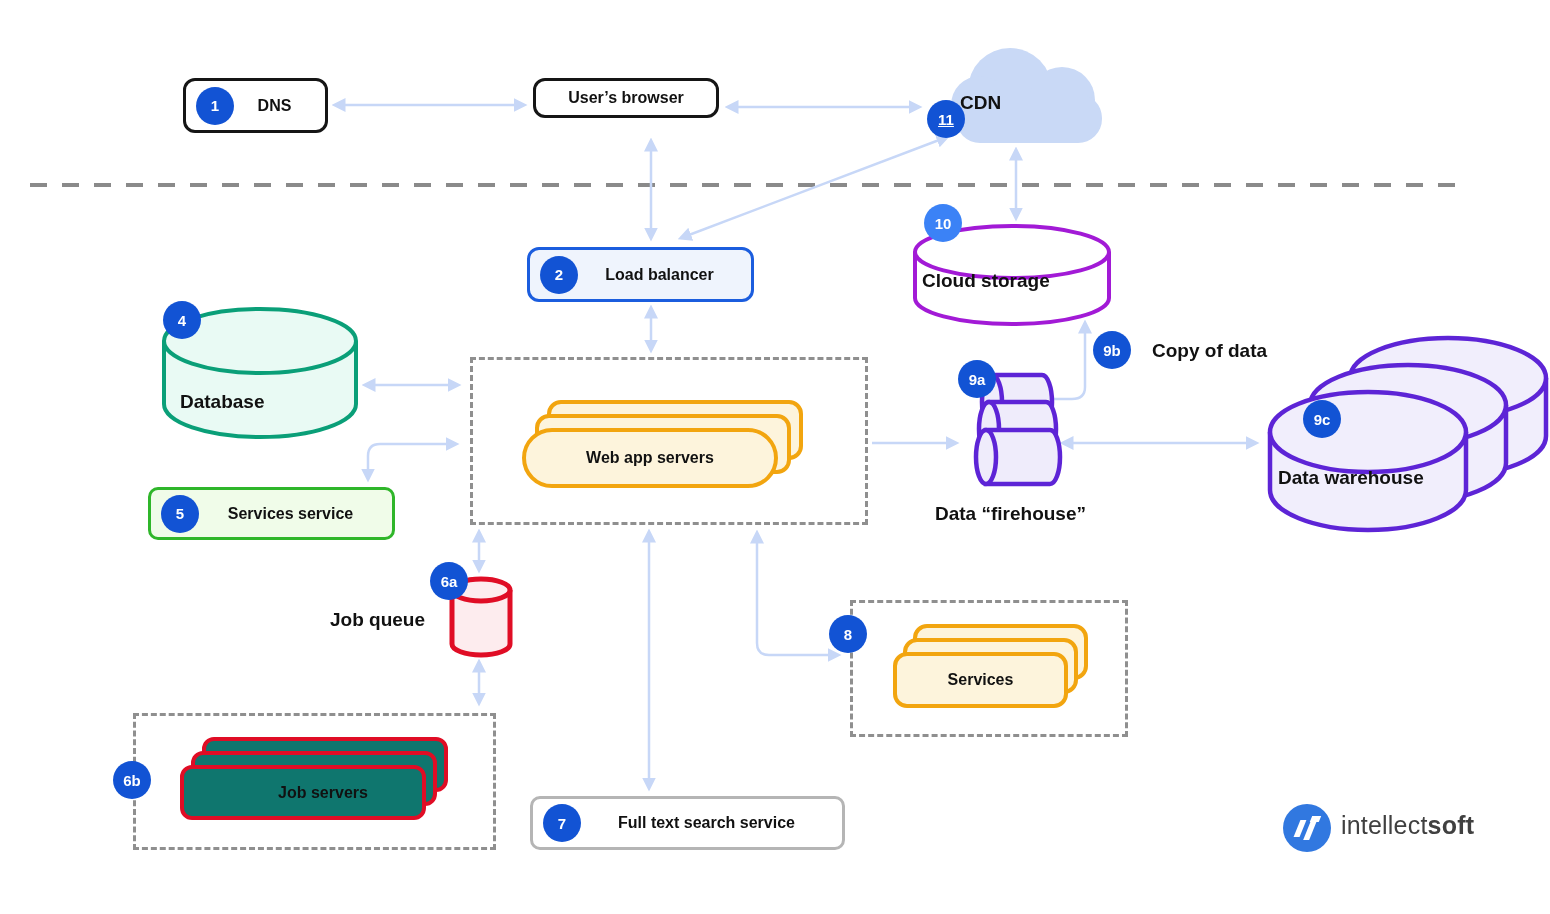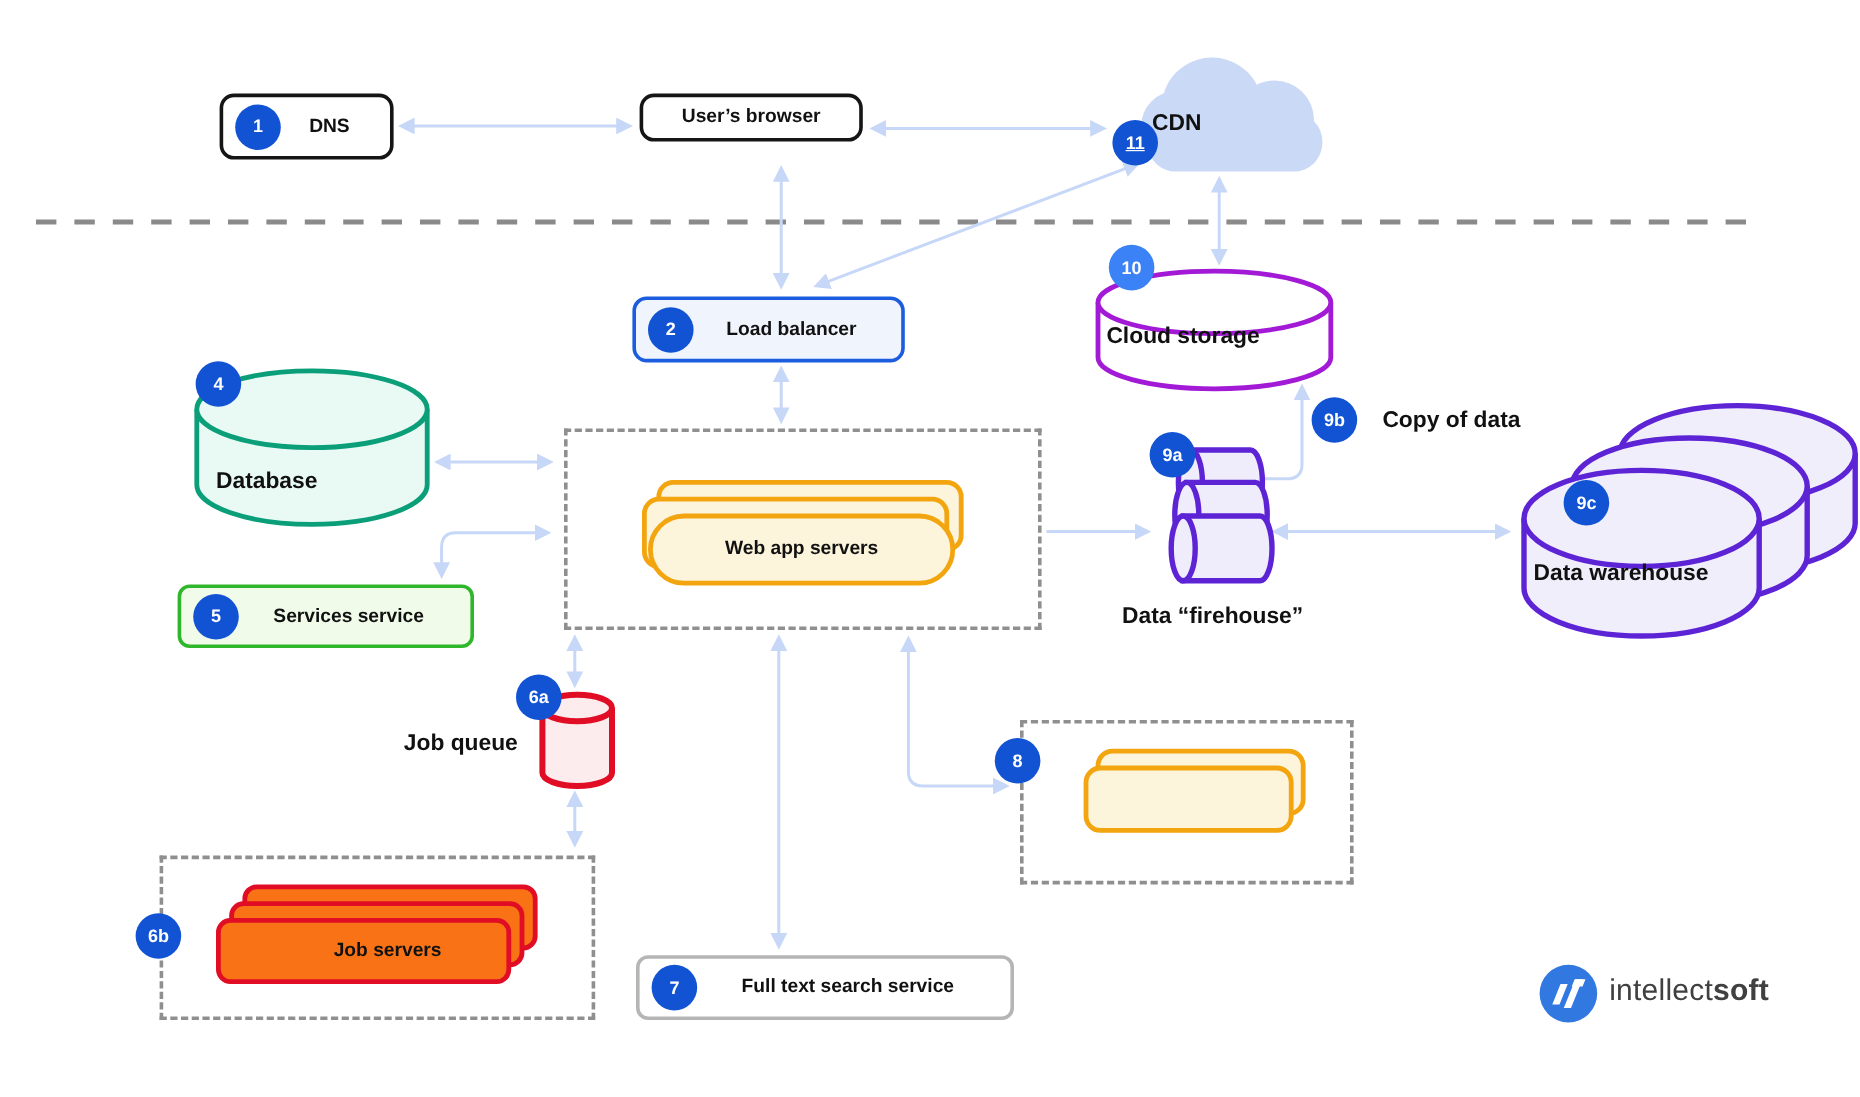--- a/index.html
+++ b/index.html
@@ -24,26 +24,26 @@
   .badge{position:absolute;z-index:6;}
   .badge.light{background:#3b82f6;}
   .dashed-box{
     position:absolute;border:3px dashed #8f8f8f;box-sizing:border-box;z-index:1;background:transparent;
   }
   .stack-card{
     position:absolute;box-sizing:border-box;border-radius:14px;border:4px solid;z-index:2;
     display:flex;align-items:center;justify-content:center;
   }
   .stack-card.orange{border-color:#f2a50f;background:#fdf4dc;}
-  .stack-card.red{border-color:#e00d25;background:#f97316;padding-left:40px;}
+  .stack-card.red{border-color:#e00d25;background:#0f766e;padding-left:40px;}
   .free-label{
     position:absolute;font-weight:700;font-size:19px;color:#111;z-index:3;white-space:nowrap;
   }
   .center{text-align:left;}
-  .right{text-align:center;}
+  .right{text-align:left;}
   
   #logo-circle{
     position:absolute;left:1283px;top:804px;width:48px;height:48px;border-radius:50%;
     background:#3178e0;z-index:4;overflow:hidden;
   }
   #logo-circle .g1,#logo-circle .g2,#logo-circle .g2s{position:absolute;background:#fff;}
   #logo-circle .g1{width:6px;height:17px;left:14px;top:16px;transform:skewX(-22deg);}
   #logo-circle .g2{width:6px;height:24px;left:25px;top:12px;transform:skewX(-22deg);}
   #logo-circle .g2s{width:9px;height:6px;left:28px;top:12px;transform:skewX(-22deg);}
   #logo-text{
@@ -160,32 +160,35 @@
     <span class="node-label">Services service</span>
   </div>
 
   <div class="node-box" style="left:530px;top:796px;width:315px;height:54px;border-color:#b5b5b5;border-radius:10px;">
     <span class="badge-inline">7</span>
     <span class="node-label">Full text search service</span>
   </div>
 
   <div class="stack-card orange" style="left:547px;top:400px;width:256px;height:60px;"></div>
   <div class="stack-card orange" style="left:535px;top:414px;width:256px;height:60px;"></div>
-  <div class="stack-card orange" style="left:540px;top:428px;width:256px;height:60px;border-radius:30px;">
+  <div class="stack-card orange" style="left:522px;top:428px;width:256px;height:60px;border-radius:30px;">
     <span class="node-label">Web app servers</span>
   </div>
 
   <div class="stack-card red" style="left:202px;top:737px;width:246px;height:55px;border-radius:12px;"></div>
   <div class="stack-card red" style="left:191px;top:751px;width:246px;height:55px;border-radius:12px;"></div>
   <div class="stack-card red" style="left:180px;top:765px;width:246px;height:55px;border-radius:12px;">
     <span class="node-label">Job servers</span>
   </div>
 
   <div class="stack-card orange" style="left:913px;top:624px;width:175px;height:56px;"></div>
   <div class="stack-card orange" style="left:903px;top:638px;width:175px;height:56px;"></div>
+  <div class="stack-card orange" style="left:893px;top:652px;width:175px;height:56px;">
+    <span class="node-label">Services</span>
+  </div>
 
   <div class="free-label center" style="left:960px;top:92px;width:120px;">CDN</div>
   <div class="free-label center" style="left:922px;top:270px;width:180px;">Cloud storage</div>
   <div class="free-label center" style="left:180px;top:391px;width:160px;">Database</div>
   <div class="free-label right" style="left:330px;top:609px;width:108px;">Job queue</div>
   <div class="free-label center" style="left:935px;top:503px;width:178px;">Data “firehouse”</div>
   <div class="free-label" style="left:1152px;top:340px;">Copy of data</div>
   <div class="free-label center" style="left:1278px;top:467px;width:180px;">Data warehouse</div>
 
   <div class="badge" style="left:927px;top:100px;text-decoration:underline;">11</div>

